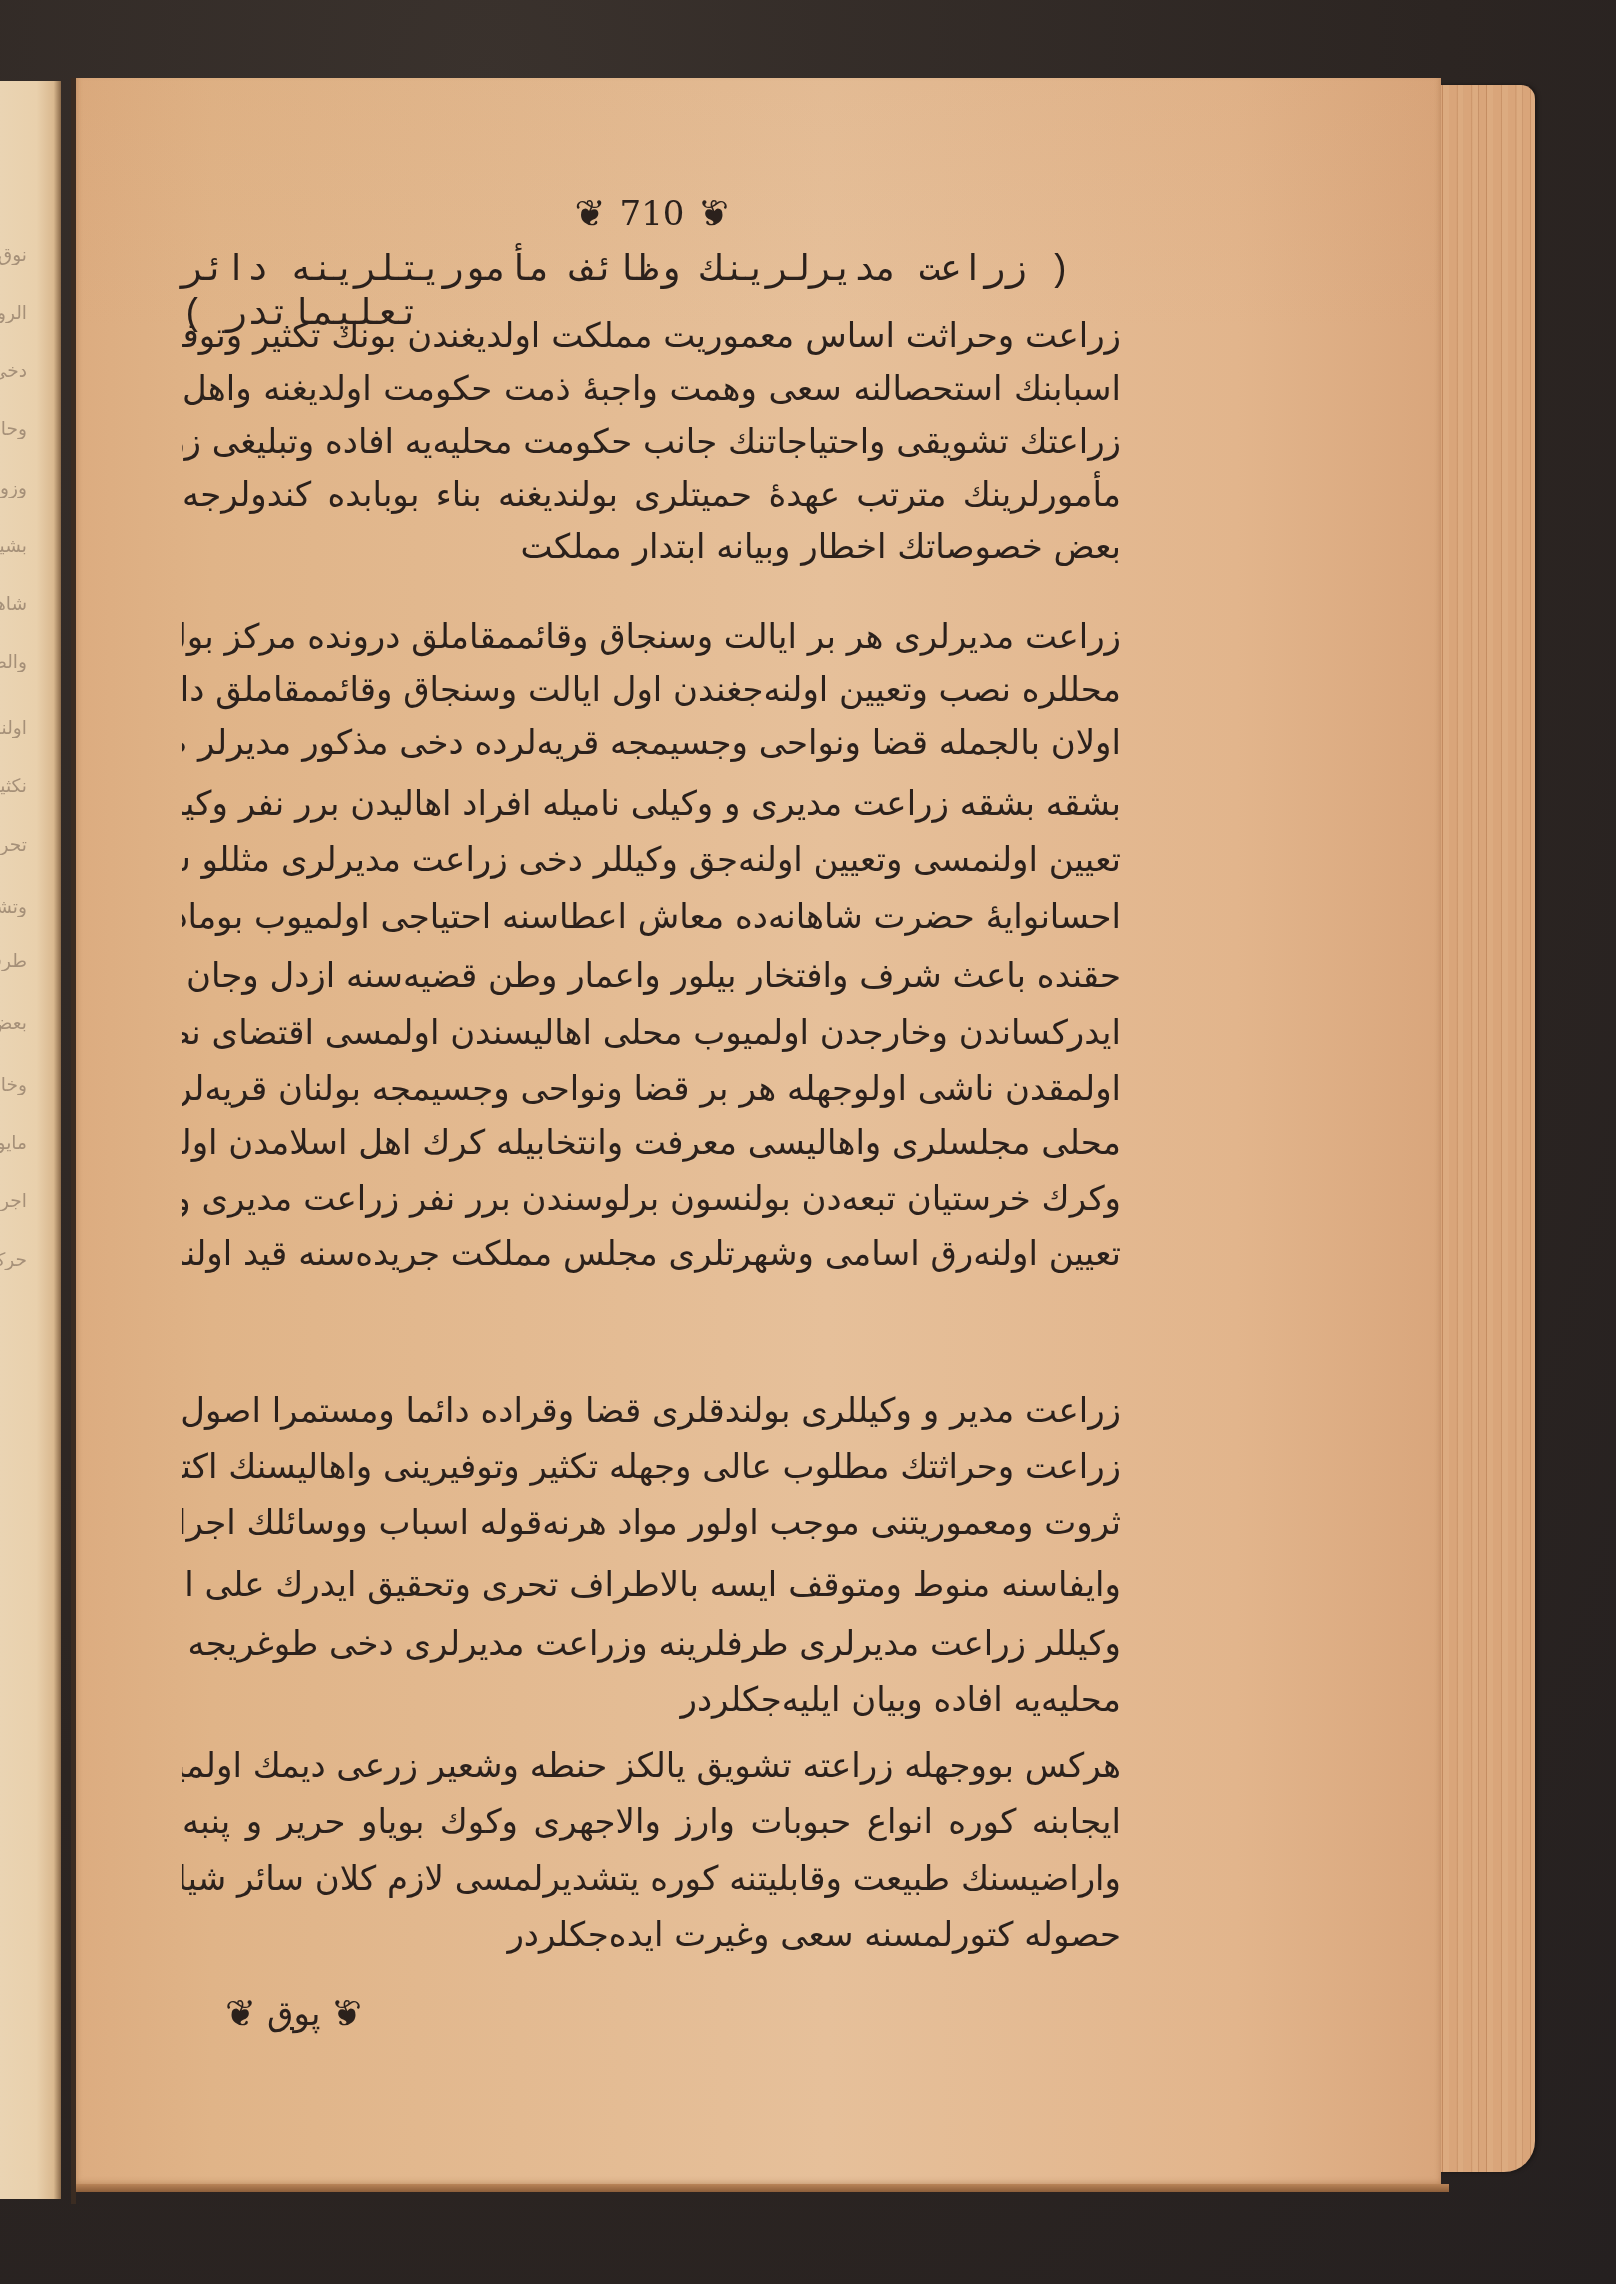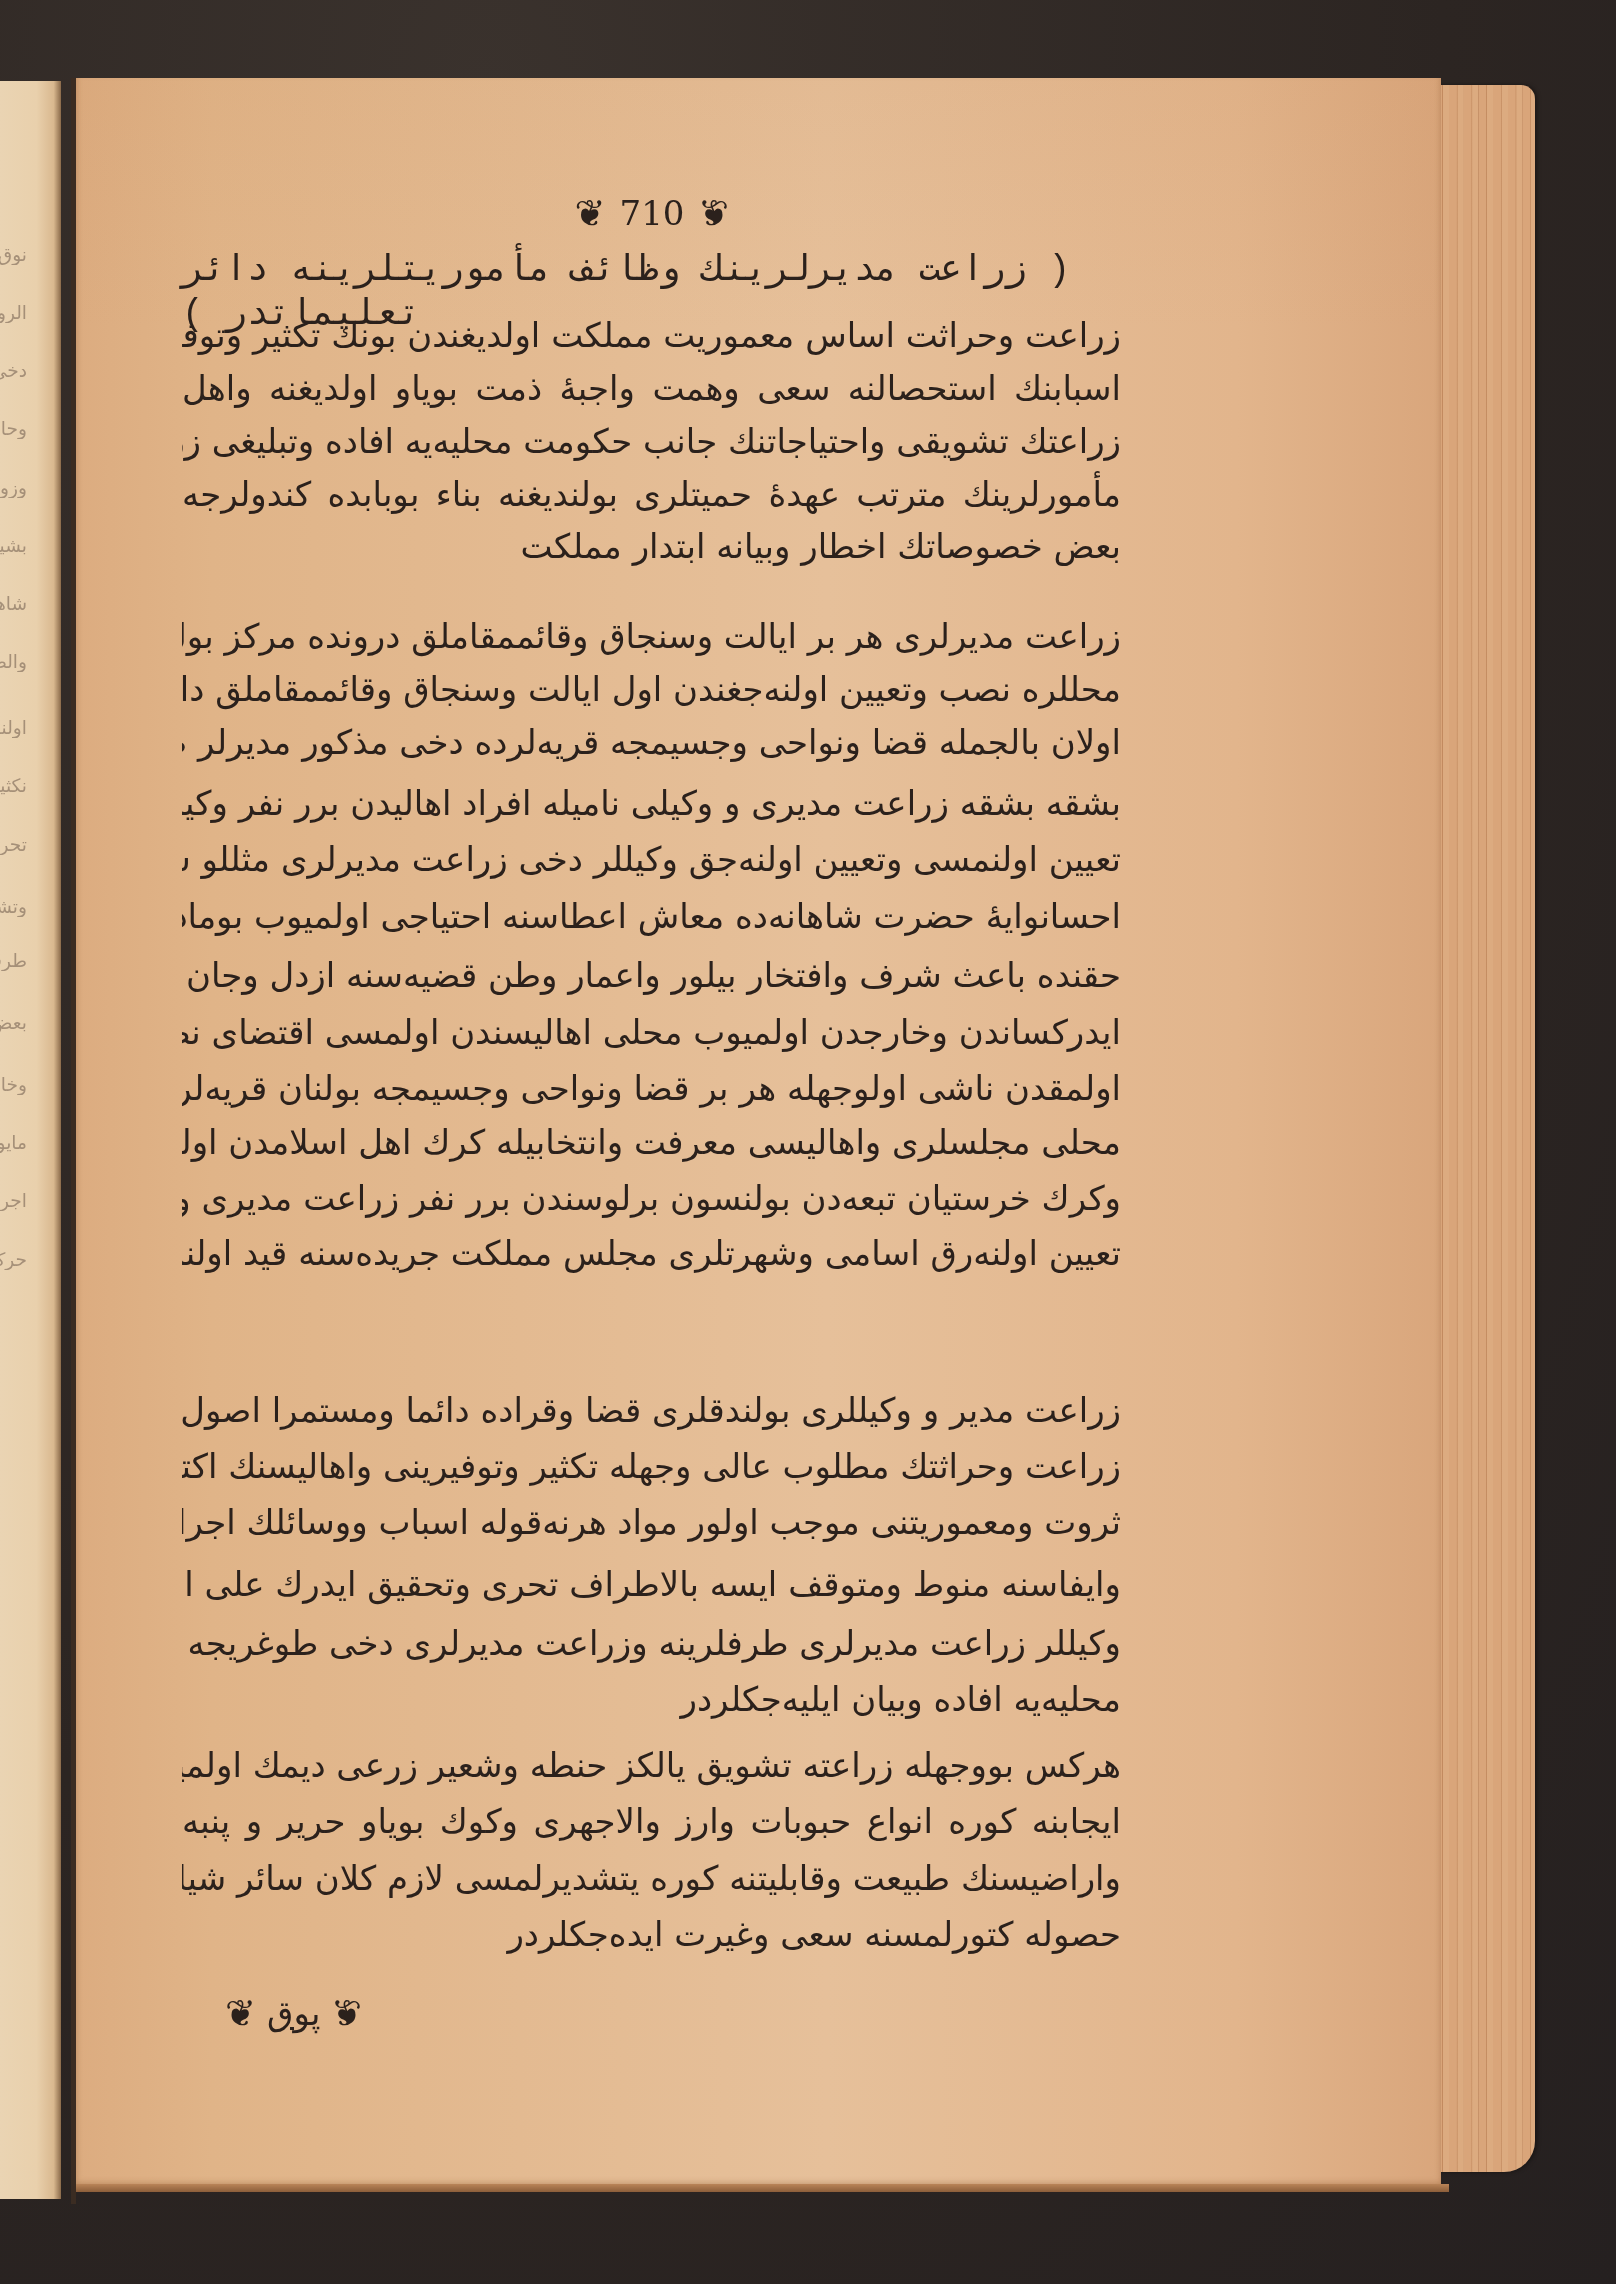--- a/index.html
+++ b/index.html
@@ -108,21 +108,21 @@
 
 <div class="page-number">
   <span class="orn">❦</span>
   <span class="pnum">710</span>
   <span class="orn flip">❦</span>
 </div>
 
 <div class="heading">( زراعت مدیرلرینك وظائف مأموریتلرینه دائر تعلیماتدر )</div>
 
 <div class="line" style="top:310px">زراعت وحراثت اساس معموریت مملکت اولدیغندن بونك تکثیر وتوفیری</div>
-<div class="line" style="top:363px">اسبابنك استحصالنه سعی وهمت واجبهٔ ذمت بویاو اولدیغنه واهل</div>
+<div class="line" style="top:363px">اسبابنك استحصالنه سعی وهمت واجبهٔ ذمت حکومت اولدیغنه واهل</div>
 <div class="line" style="top:416px">زراعتك تشویقی واحتیاجاتنك جانب حکومت محلیه‌یه افاده وتبلیغی زراعت</div>
 <div class="line" style="top:469px">مأمورلرینك مترتب عهدهٔ حمیتلری بولندیغنه بناء بوبابده کندولرجه</div>
 <div class="line last" style="top:521px">بعض خصوصاتك اخطار وبیانه ابتدار مملکت</div>
 
 <div class="line" style="top:611px">زراعت مدیرلری هر بر ایالت وسنجاق وقائممقاملق درونده مرکز بولنان</div>
 <div class="line" style="top:664px">محللره نصب وتعیین اولنه‌جغندن اول ایالت وسنجاق وقائممقاملق داخلنده</div>
 <div class="line" style="top:717px">اولان بالجمله قضا ونواحی وجسیمجه قریه‌لرده دخی مذکور مدیرلر طرفندن</div>
 <div class="line" style="top:778px">بشقه بشقه زراعت مدیری و وکیلی نامیله افراد اهالیدن برر نفر وکیل</div>
 <div class="line" style="top:834px">تعیین اولنمسی وتعیین اولنه‌جق وکیللر دخی زراعت مدیرلری مثللو سایهٔ</div>
 <div class="line" style="top:891px">احسانوایهٔ حضرت شاهانه‌ده معاش اعطاسنه احتیاجی اولمیوب بومادهٔ‌بی</div>

